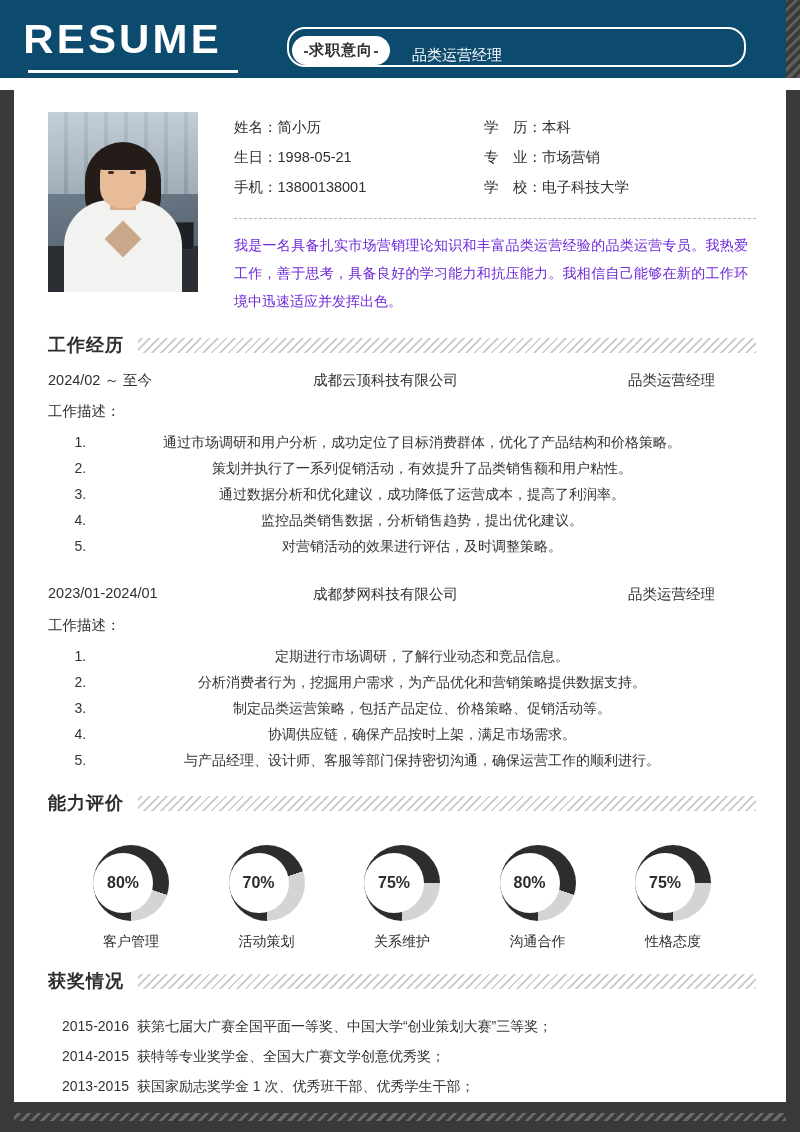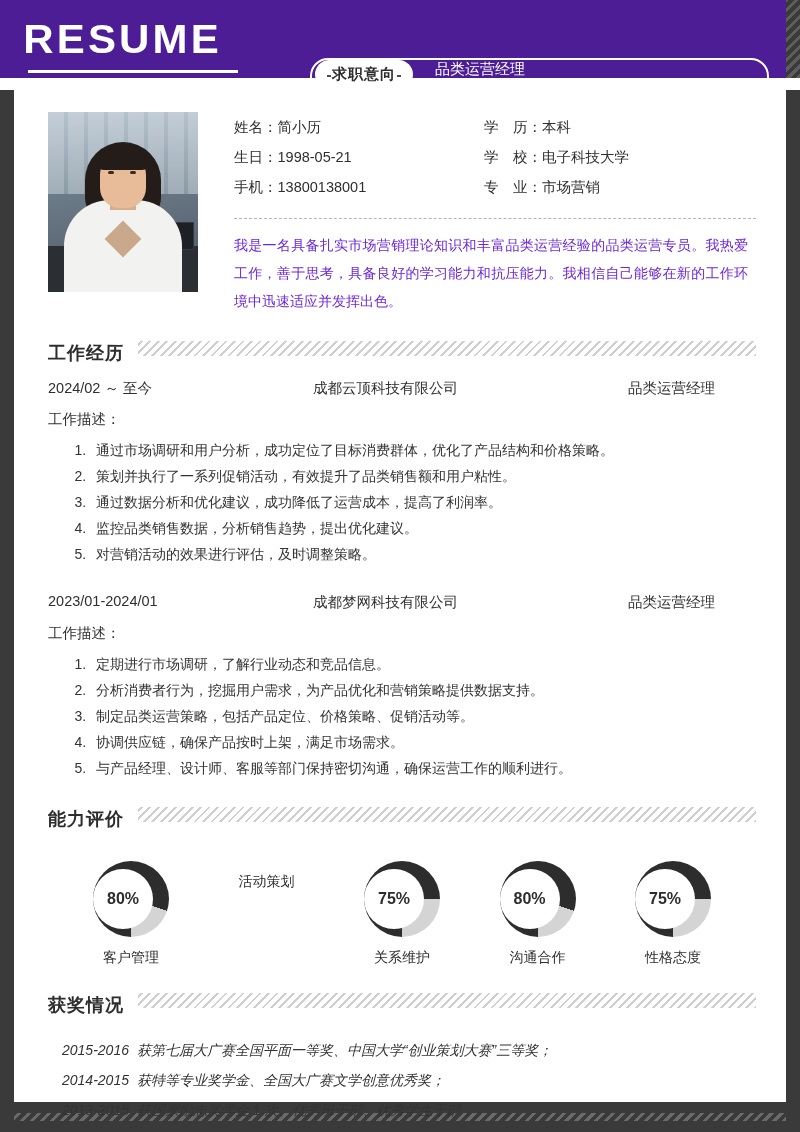--- a/index.html
+++ b/index.html
@@ -15,21 +15,21 @@
     width: 800px;
     height: 1132px;
     background: #ffffff;
     overflow: hidden;
     margin: 0 auto;
   }
   
   .header {
     position: relative;
     height: 78px;
-    background: #4c1d95;
+    background: #0c4a6e;
     display: flex;
     align-items: center;
   }
   .header-logo {
     color: #ffffff;
     font-size: 40px;
     font-weight: bold;
     letter-spacing: 3px;
     margin-left: 28px;
     font-family: "Liberation Sans", sans-serif;
@@ -38,29 +38,28 @@
   .header-logo-underline {
     position: absolute;
     left: 28px;
     top: 70px;
     width: 210px;
     height: 3px;
     background: #ffffff;
   }
   .obj-pill {
     position: absolute;
-    left: 310px;
+    left: 287px;
     top: 27px;
     width: 455px;
     height: 36px;
     border: 2px solid #ffffff;
     border-radius: 18px;
     display: flex;
-    align-items: flex-start;
-    margin-top: 31px;
+    align-items: flex-end;
   }
   .obj-tag {
     background: #ffffff;
     color: #2d2d2d;
     font-size: 15px;
     font-weight: bold;
     border-radius: 16px;
     padding: 5px 16px;
     margin-left: 3px;
     letter-spacing: 1px;
@@ -281,21 +280,22 @@
     line-height: 28px;
     text-align: justify;
     padding-right: 8px;
   }
   
   .section {
     padding: 0 30px 0 34px;
   }
   .sec-head {
     display: flex;
-    margin: 26px 0 12px 0;
+    align-items: center;
+    margin: 18px 0 12px 0;
   }
   .sec-title {
     font-size: 18px;
     font-weight: bold;
     color: #2d2d2d;
     letter-spacing: 1px;
     white-space: nowrap;
     padding-right: 14px;
   }
   .sec-stripe {
@@ -322,20 +322,21 @@
   .job-company { width: 275px; }
   .job-role { flex: 1; }
   .job-desc-label {
     font-size: 14.5px;
     color: #2f2f2f;
     margin: 0 0 8px 0;
   }
   ol.job-list {
     margin: 8px;
     padding-left: 34px;
+    text-align: center;
   }
   ol.job-list li {
     font-size: 14px;
     color: #333333;
     line-height: 26px;
     padding-left: 6px;
   }
   
   .skills {
     display: flex;
@@ -374,21 +375,20 @@
     color: #2f2f2f;
   }
   
   .awards {
     padding: 6px 0 0 14px;
   }
   .award-row {
     font-size: 14px;
     color: #333333;
     line-height: 30px;
-    font-style: italic;
   }
   .award-row .yrs { margin-right: 8px; }
 </style>
 </head>
 <body>
 
 <div class="page">
 
   <div class="header">
     <div class="header-logo">RESUME</div>
@@ -432,24 +432,24 @@
             </div>
             <div class="info-row">
               <span class="lbl">手机：</span><span>13800138001</span>
             </div>
           </div>
           <div class="info-col right">
             <div class="info-row">
               <span class="lbl">学　历：</span><span>本科</span>
             </div>
             <div class="info-row">
-              <span class="lbl">学　校：</span><span>电子科技大学</span>
+              <span class="lbl">专　业：</span><span>市场营销</span>
             </div>
             <div class="info-row">
-              <span class="lbl">专　业：</span><span>市场营销</span>
+              <span class="lbl">学　校：</span><span>电子科技大学</span>
             </div>
           </div>
         </div>
         <div class="divider-dash"></div>
         <div class="summary">我是一名具备扎实市场营销理论知识和丰富品类运营经验的品类运营专员。我热爱工作，善于思考，具备良好的学习能力和抗压能力。我相信自己能够在新的工作环境中迅速适应并发挥出色。</div>
       </div>
     </div>
 
     <div class="section">
       <div class="sec-head">
@@ -496,20 +496,23 @@
         <div class="sec-stripe"></div>
       </div>
       <div class="skills">
         <div class="skill">
           <div class="ring" id="ring0" style="background: conic-gradient(from 180deg, rgb(45, 45, 45) 0deg, rgb(45, 45, 45) 288deg, rgb(212, 212, 212) 288deg, rgb(212, 212, 212) 360deg);">
             <div class="hole">80%</div>
           </div>
           <div class="skill-name">客户管理</div>
         </div>
         <div class="skill">
+          <div class="ring" id="ring1" style="background: conic-gradient(from 180deg, rgb(45, 45, 45) 0deg, rgb(45, 45, 45) 252deg, rgb(212, 212, 212) 252deg, rgb(212, 212, 212) 360deg);">
+            <div class="hole">70%</div>
+          </div>
           <div class="skill-name">活动策划</div>
         </div>
         <div class="skill">
           <div class="ring" id="ring2" style="background: conic-gradient(from 180deg, rgb(45, 45, 45) 0deg, rgb(45, 45, 45) 270deg, rgb(212, 212, 212) 270deg, rgb(212, 212, 212) 360deg);">
             <div class="hole">75%</div>
           </div>
           <div class="skill-name">关系维护</div>
         </div>
         <div class="skill">
           <div class="ring" id="ring3" style="background: conic-gradient(from 180deg, rgb(45, 45, 45) 0deg, rgb(45, 45, 45) 288deg, rgb(212, 212, 212) 288deg, rgb(212, 212, 212) 360deg);">

